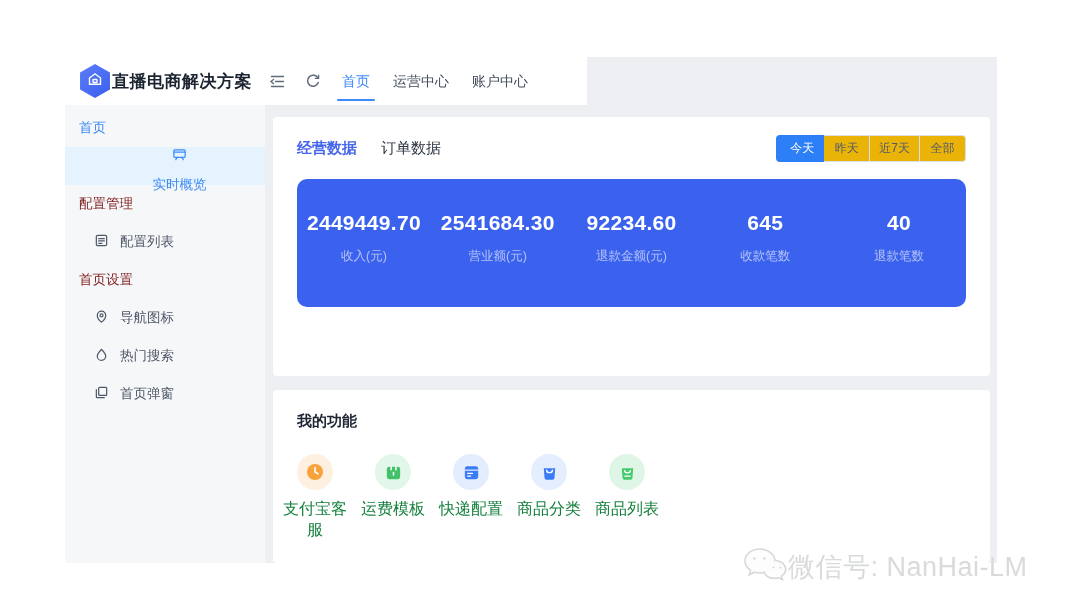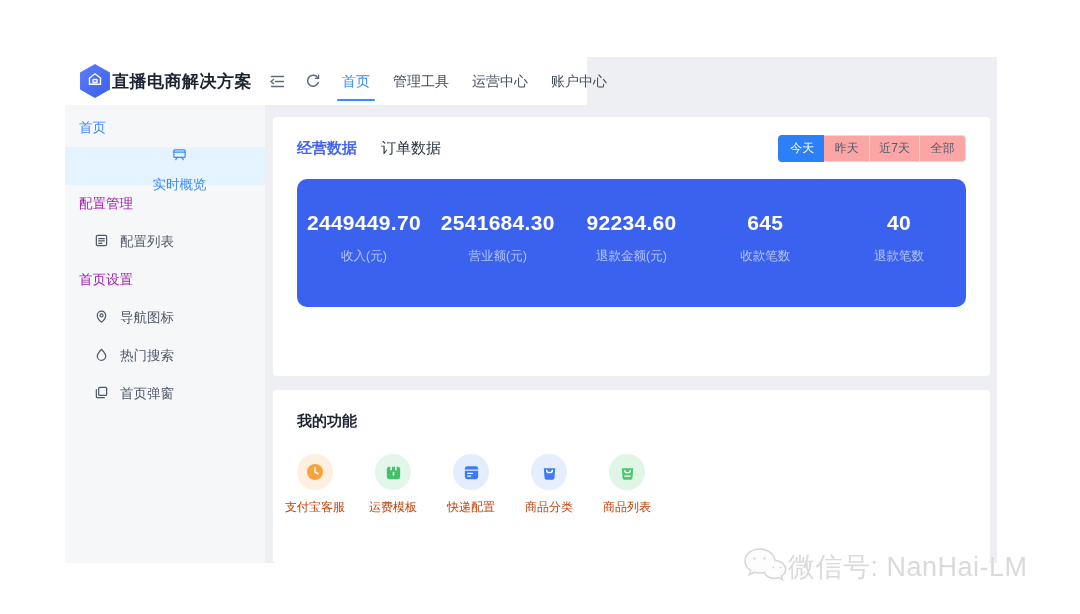--- a/index.html
+++ b/index.html
@@ -21,61 +21,61 @@
   .app-title { margin-left:0; font-size:17px; font-weight:bold; color:#1b2430; letter-spacing:.5px; white-space:nowrap; }
   .tool-icons { margin-left:17px; display:flex; gap:19px; align-items:center; color:#5f6b7a; }
   .tool-icons span { display:flex; cursor:pointer; }
   .nav-tabs { margin-left:21px; display:flex; gap:23px; height:48px; align-items:center; }
   .nav-tab { position:relative; font-size:14px; color:#424c5c; height:48px; line-height:48px; cursor:pointer; white-space:nowrap; }
   .nav-tab.active { color:#3d8af8; }
   .nav-tab.active::after { content:""; position:absolute; left:-5px; right:-5px; bottom:4px; height:2px; border-radius:1px; background:#3d8af8; }
 
   
   .sidebar { position:absolute; left:0; top:48px; width:200px; height:458px; background:#f6f7f9; padding-top:4px; }
-  .menu-group-title { height:38px; line-height:38px; padding-left:14px; font-size:13.5px; color:#a21caf; cursor:pointer; }
+  .menu-group-title { height:38px; line-height:38px; padding-left:14px; font-size:13.5px; color:#7f1d1d; cursor:pointer; }
   .menu-group-title.active { color:#3d8af8; }
   .menu-item { height:38px; display:flex; align-items:center; padding-left:29px; gap:11px; font-size:13.5px; color:#4e5868; cursor:pointer; }
   .menu-item svg { flex:0 0 auto; }
   .menu-item.active { background:#e4f3fe; color:#3d8af8;flex-direction:column; }
 
   
   .content { position:absolute; left:200px; top:48px; width:732px; height:458px; padding:12px 7px 0 8px; display:flex; flex-direction:column; }
   .card { background:#fff; border-radius:4px; }
   .card-data { height:259px; margin-bottom:14px; }
   .card-fn { flex:1; padding:22px 24px; }
 
   .card-head { display:flex; align-items:center; justify-content:space-between; padding:0 24px; height:62px; }
   .data-tabs { display:flex; gap:24px; font-size:15px; }
   .data-tab { color:#2b3442; cursor:pointer; }
   .data-tab.active { color:#4565ec; font-weight:bold; }
 
   .filter-group { display:flex; }
   .filter-btn {
     min-width:46px; height:27px; line-height:25px; text-align:center; padding:0 9px;
-    font-size:12px; color:#515a6e; background:#fca5a5; border:1px solid #dcdfe6; border-left:none; cursor:pointer;
+    font-size:12px; color:#515a6e; background:#eab308; border:1px solid #dcdfe6; border-left:none; cursor:pointer;
   }
-  .filter-btn:first-child { border-left:3px solid #14532d; border-radius:4px 0 0 4px; }
+  .filter-btn:first-child { border-left:5px solid #14532d; border-radius:4px 0 0 4px; }
   .filter-btn:last-child { border-radius:0 4px 4px 0; }
   .filter-btn.active { background:#2d7ff7; border-color:#2d7ff7; color:#fff; }
 
   .stats-box { margin:0 24px; height:128px; background:#3b62ee; border-radius:10px; display:flex; align-items:center; }
   .stat { flex:1; text-align:center; color:#fff; padding-bottom:10px; }
   .stat-value { font-size:21px; font-weight:bold; letter-spacing:.3px; }
   .stat-label { margin-top:13px; font-size:12.5px; color:rgba(255,255,255,.6); }
 
   .fn-title { font-size:15px; font-weight:bold; color:#1f2633; }
   .fn-row { display:flex; margin-top:23px; margin-left:-21px; }
   .fn-cell { width:78px; text-align:center; cursor:pointer; }
   .fn-icon { width:36px; height:36px; border-radius:50%; margin:0 auto; display:flex; align-items:center; justify-content:center; }
   .fn-icon.c-orange { background:#fdf0e0; }
   .fn-icon.c-green  { background:#e2f7ea; }
   .fn-icon.c-blue   { background:#e3edfd; }
   .fn-icon.c-blue2  { background:#e4eefe; }
   .fn-icon.c-green2 { background:#dff6e7; }
-  .fn-label { margin-top:9px; font-size:12px; color:#c2410c; }
+  .fn-label { margin-top:9px; font-size:16px; color:#15803d; }
 
   
   .watermark { position:absolute; left:742px; top:545px; display:flex; align-items:center; pointer-events:none; }
   .wm-text { font-size:27px; color:#d9dadc; text-shadow:0 1px 0 #fff; letter-spacing:.5px; white-space:nowrap; }
 </style>
 </head>
 <body>
 
 <div class="page">
   <div class="window">
@@ -100,21 +100,20 @@
         <span>
           <svg width="16" height="16" viewBox="0 0 16 16" fill="none" stroke="#5f6b7a" stroke-width="1.5" stroke-linecap="round">
             <path d="M13.3 9.6A5.5 5.5 0 1 1 13 5.2"></path>
               <path d="M13.6 2.2v3.2h-3.2" stroke-width="1.3"></path>
           </svg>
         </span>
       </div>
 
       <div class="nav-tabs">
         <div class="nav-tab active">首页</div>
-        <div class="nav-tab">管理工具</div>
         <div class="nav-tab">运营中心</div>
         <div class="nav-tab">账户中心</div>
       </div>
     </div>
 
     <div class="sidebar">
       <div class="menu-group-title active">首页</div>
 
       <div class="menu-item active">
         <span>

